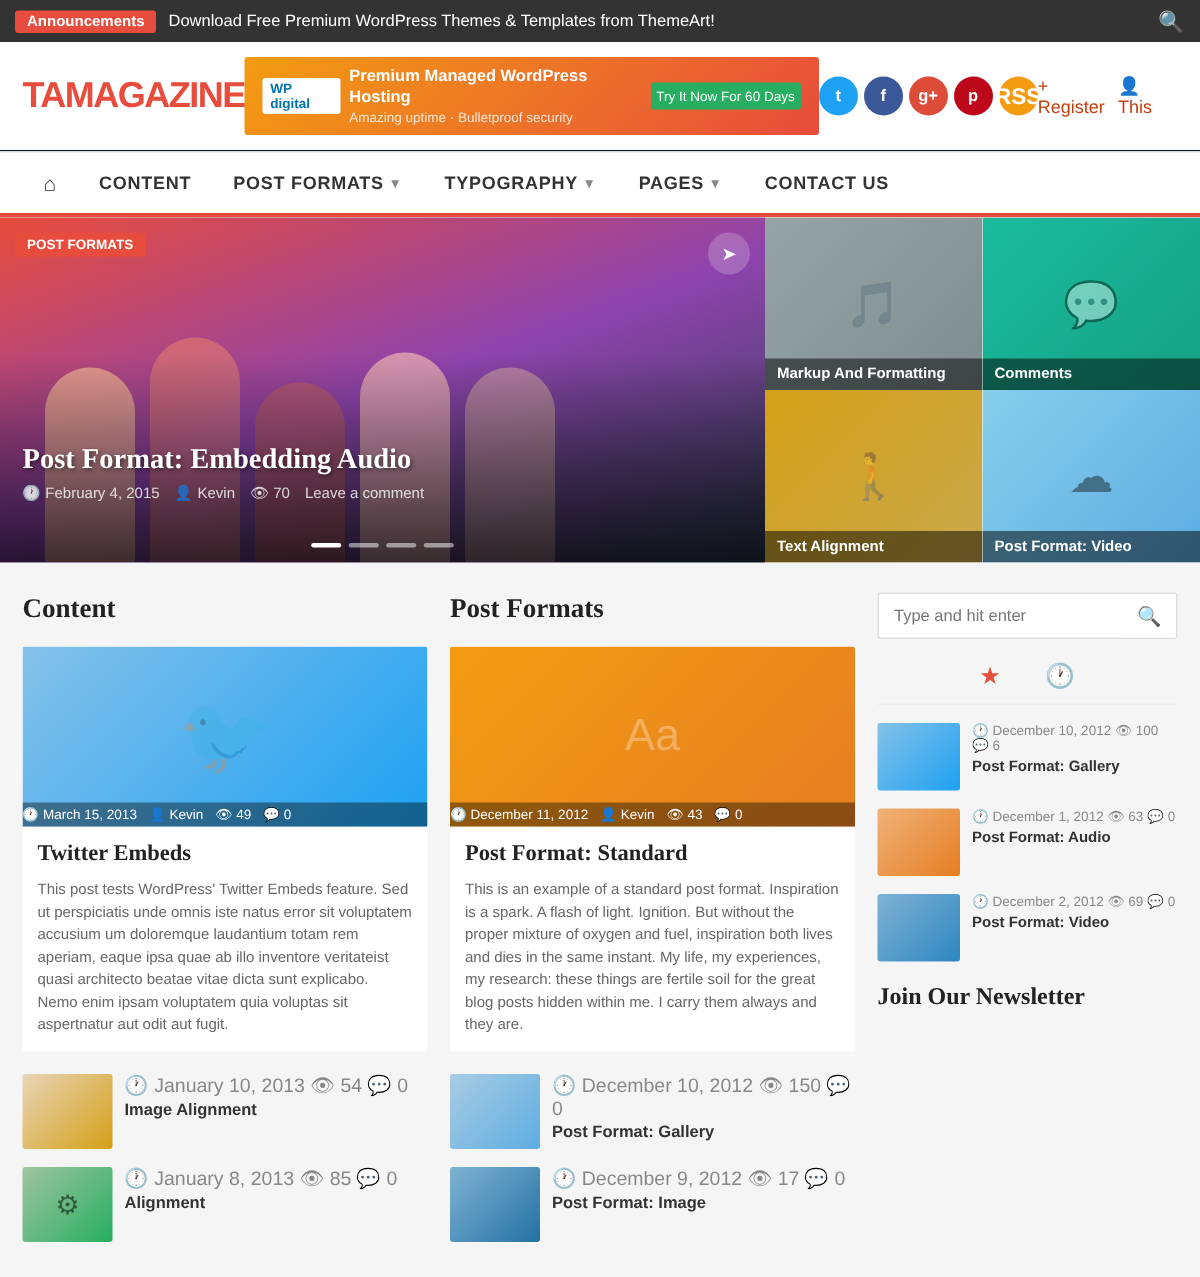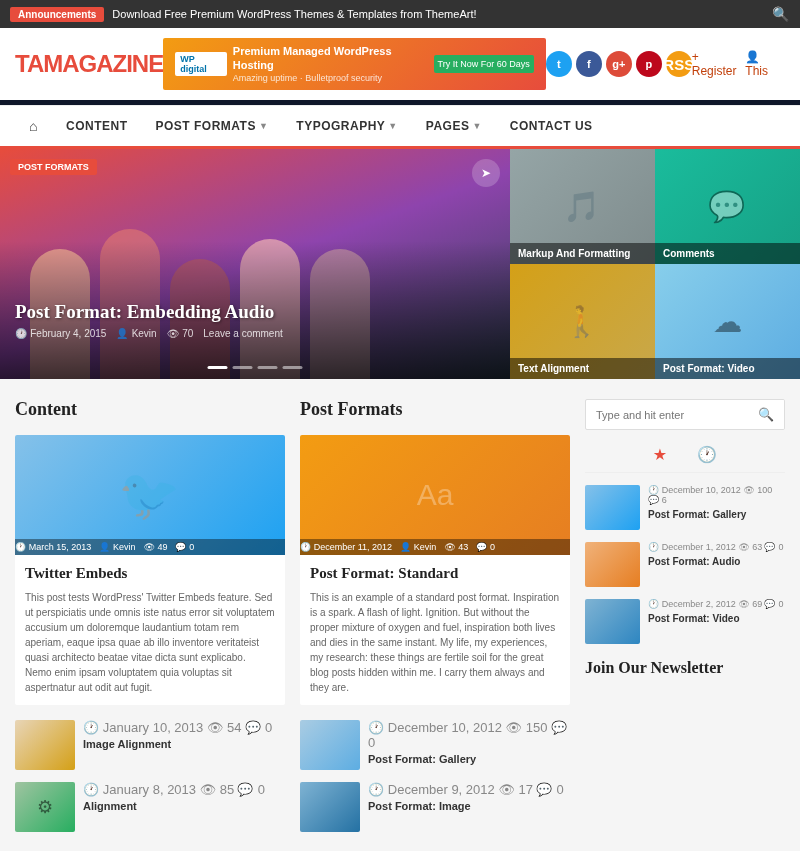--- a/index.html
+++ b/index.html
@@ -30,21 +30,21 @@
     }
     .ann-search { color: #fff; font-size: 14px; cursor: pointer; }
 
     
     .site-header {
       background: #fff;
       padding: 10px 15px;
       display: flex;
       align-items: center;
       justify-content: space-between;
-      border-bottom: 5px solid #0f172a;
+      border-bottom: 1px solid #0f172a;
     }
     .site-logo {
       font-size: 24px;
       font-weight: bold;
       color: #222;
       letter-spacing: -1px;
     }
     .site-logo span { color: #e74c3c; }
     .header-ad {
       background: linear-gradient(135deg, #f39c12, #e74c3c);

